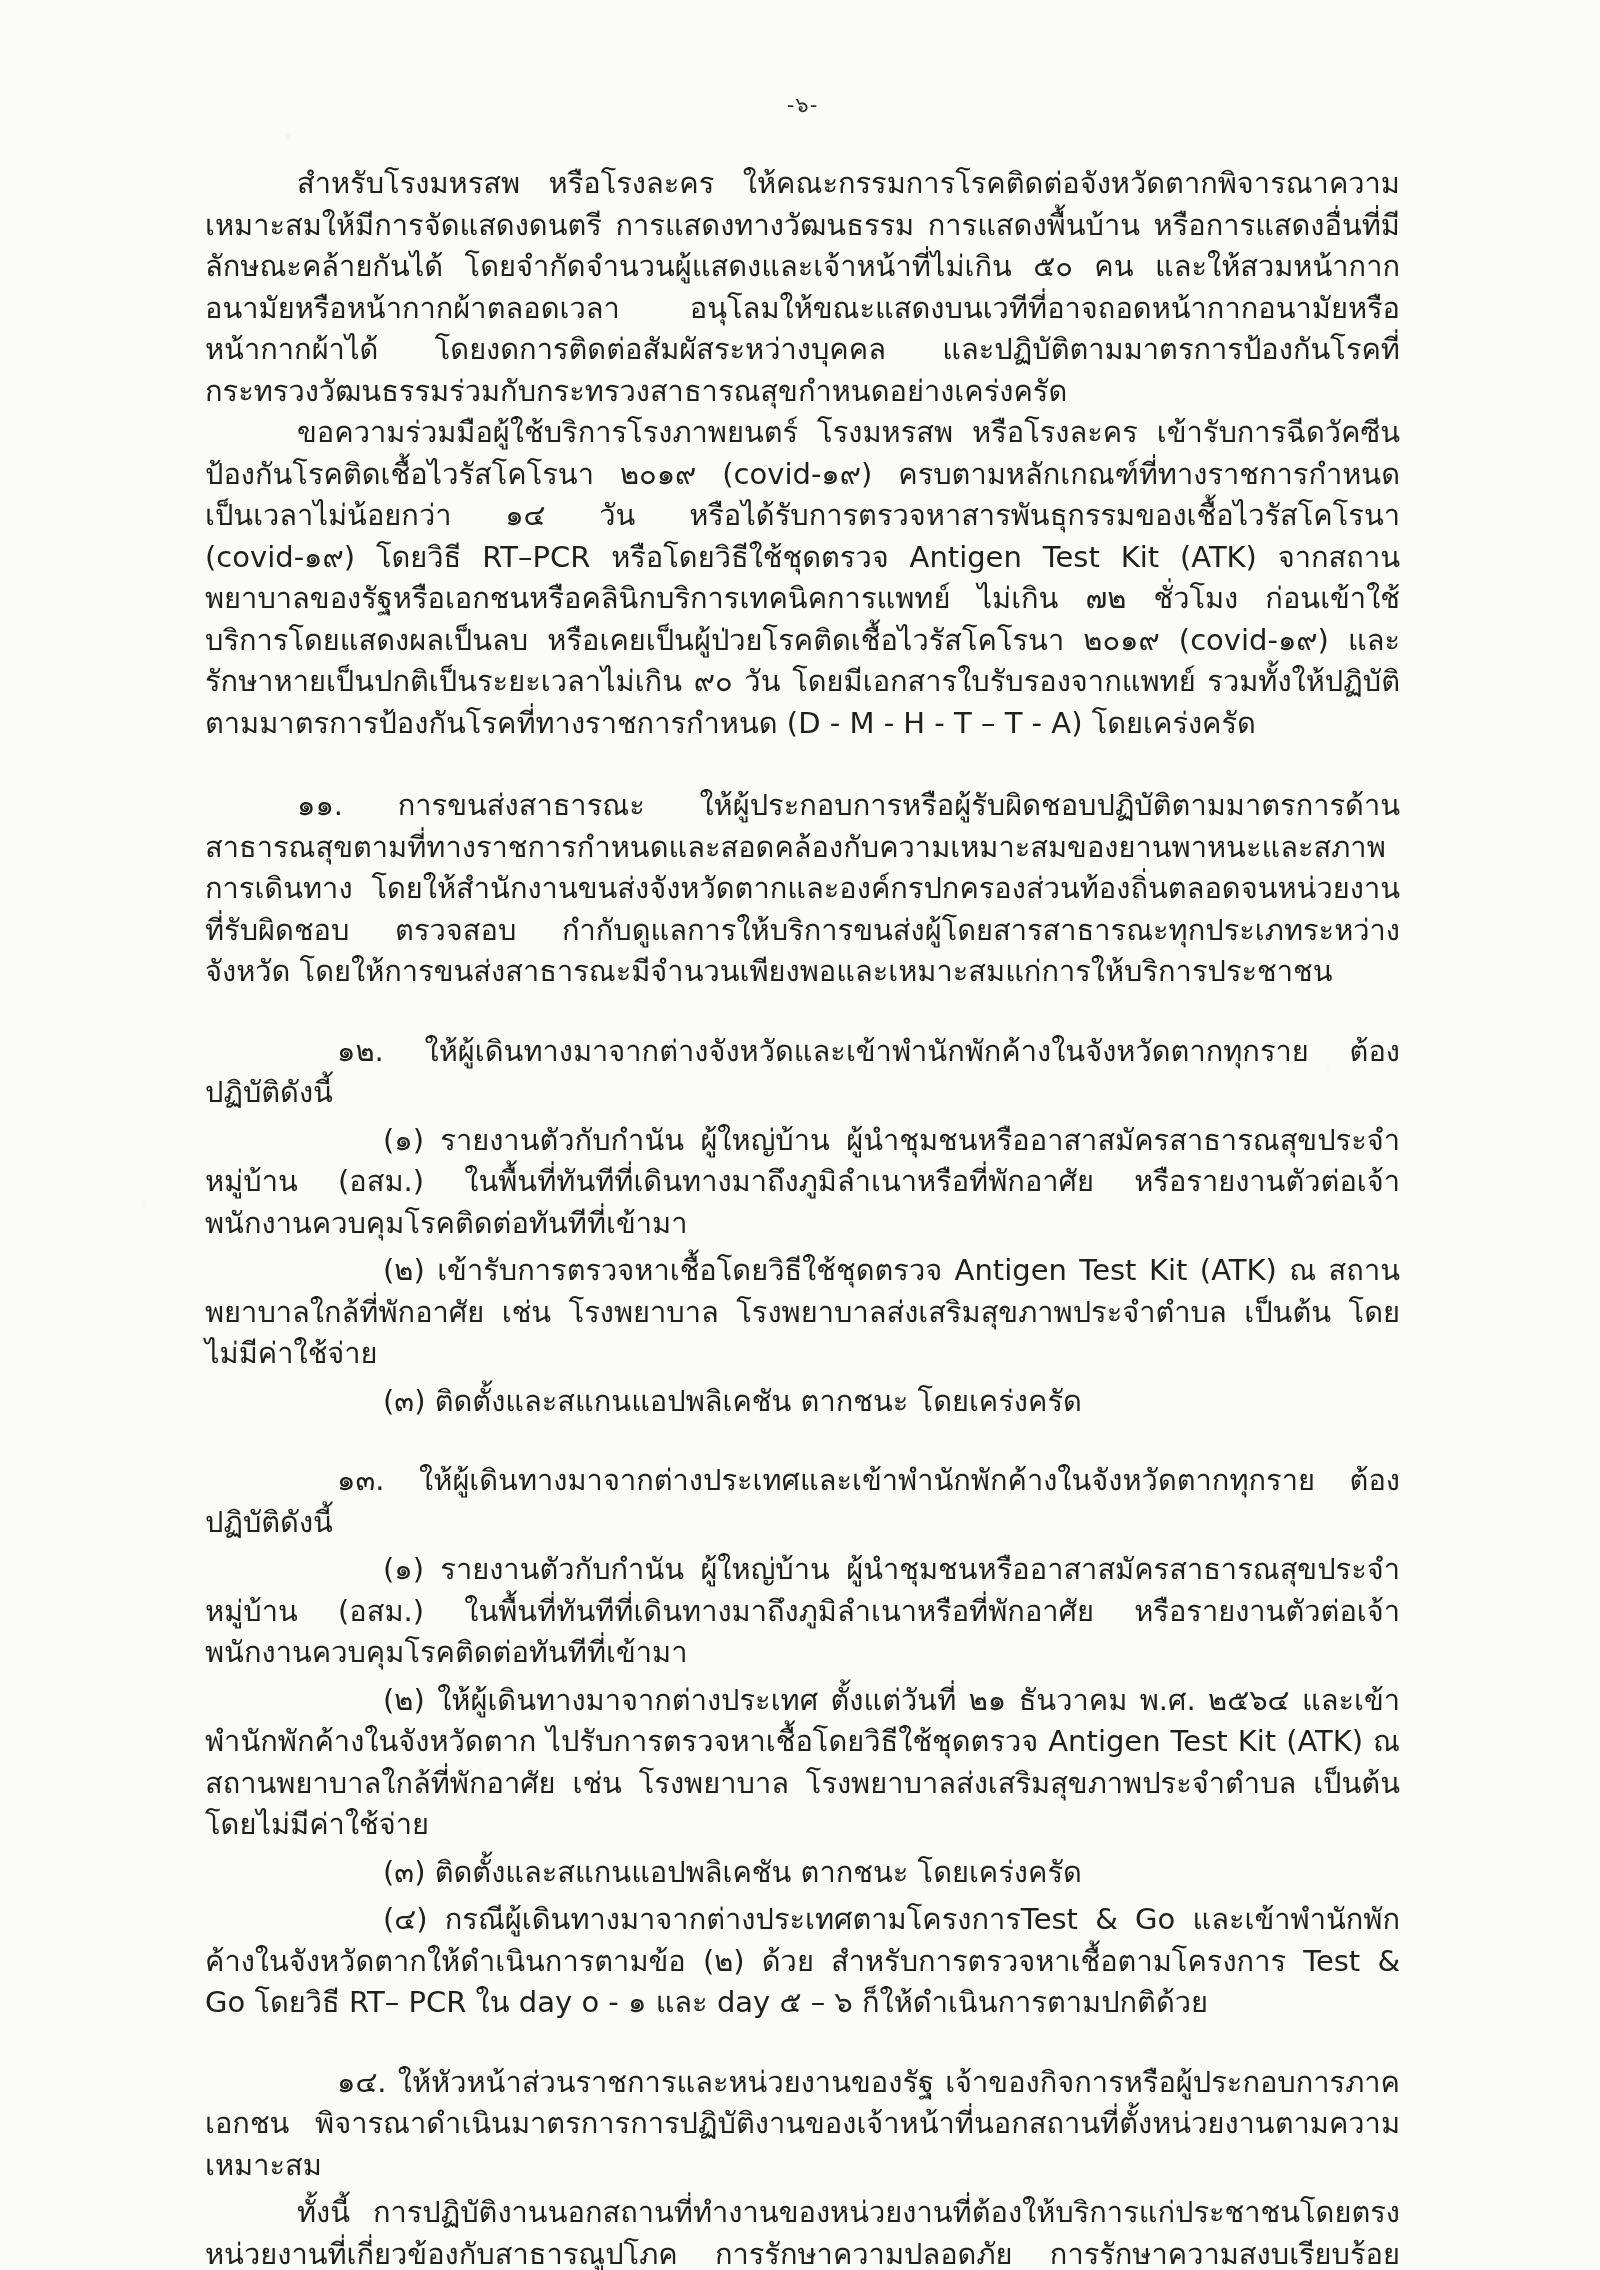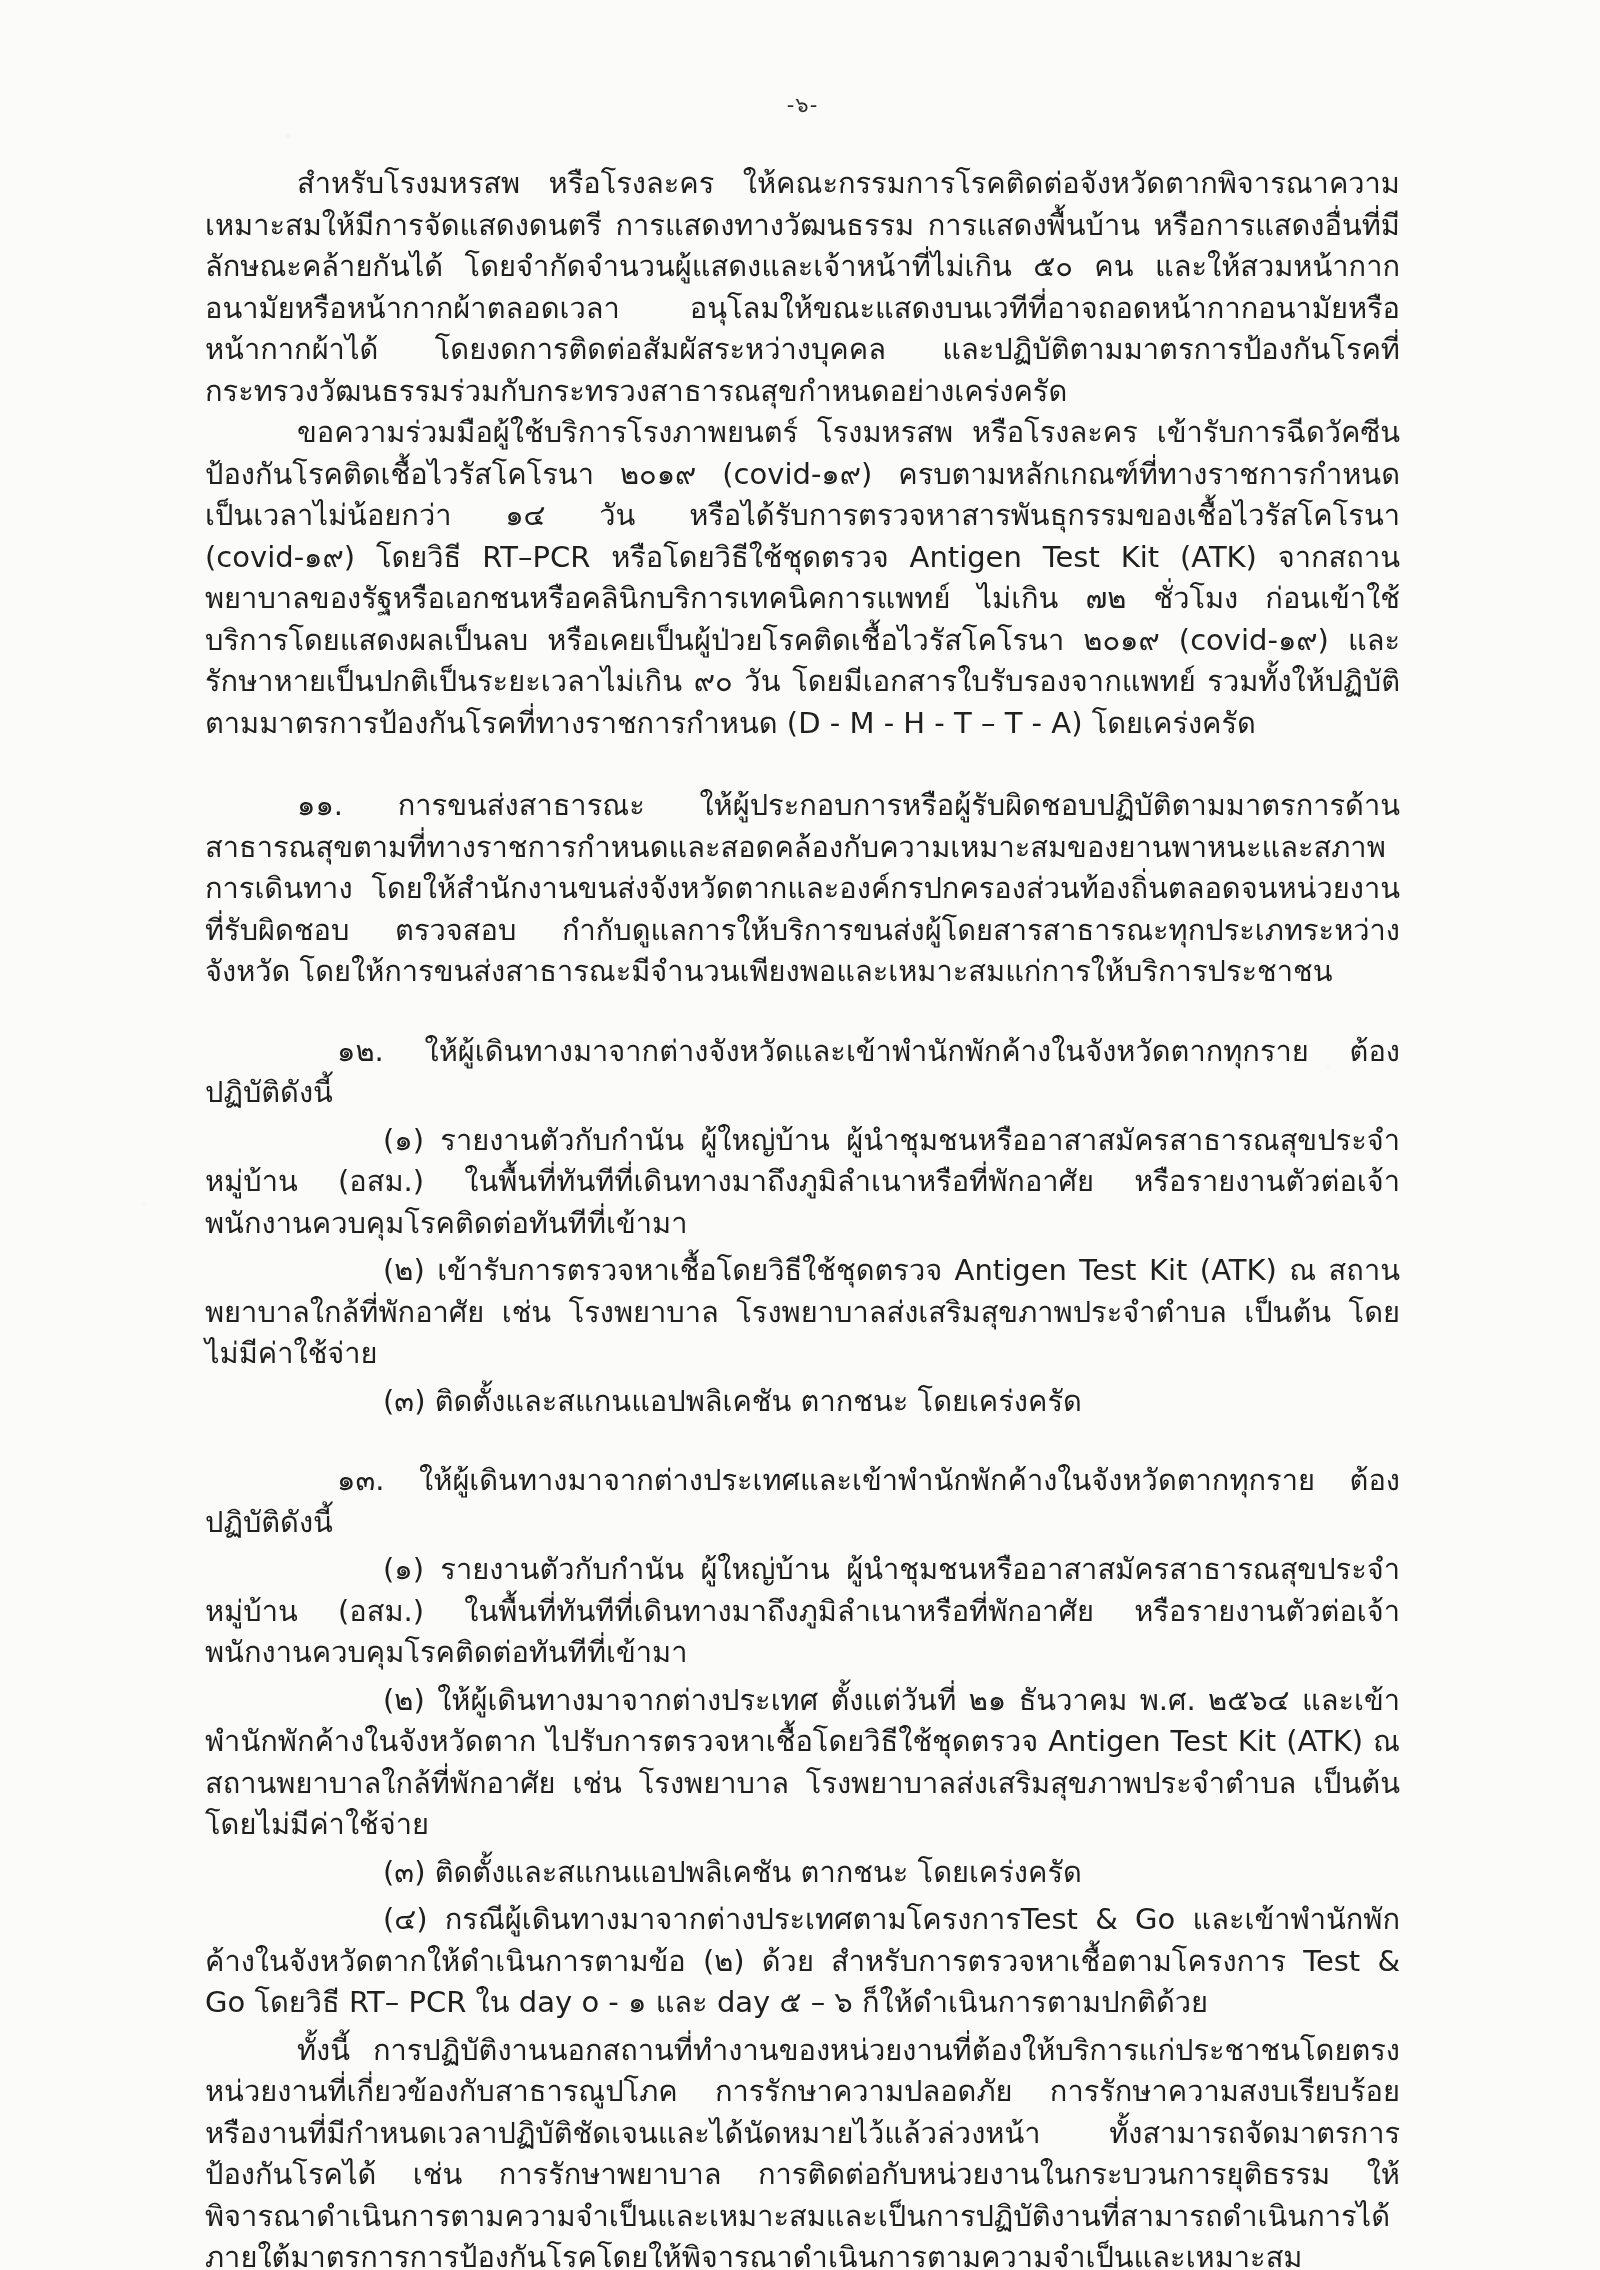--- a/index.html
+++ b/index.html
@@ -98,20 +98,21 @@
       <p class="p-indent-2 gap-md">๑๓. ให้ผู้เดินทางมาจากต่างประเทศและเข้าพำนักพักค้างในจังหวัดตากทุกราย ต้องปฏิบัติดังนี้</p>
 
       <p class="p-indent-sub gap-sm">(๑) รายงานตัวกับกำนัน ผู้ใหญ่บ้าน ผู้นำชุมชนหรืออาสาสมัครสาธารณสุขประจำหมู่บ้าน (อสม.) ในพื้นที่ทันทีที่เดินทางมาถึงภูมิลำเนาหรือที่พักอาศัย หรือรายงานตัวต่อเจ้าพนักงานควบคุมโรคติดต่อทันทีที่เข้ามา</p>
 
       <p class="p-indent-sub gap-sm">(๒) ให้ผู้เดินทางมาจากต่างประเทศ ตั้งแต่วันที่ ๒๑ ธันวาคม พ.ศ. ๒๕๖๔ และเข้าพำนักพักค้างในจังหวัดตาก ไปรับการตรวจหาเชื้อโดยวิธีใช้ชุดตรวจ Antigen Test Kit (ATK) ณ สถานพยาบาลใกล้ที่พักอาศัย เช่น โรงพยาบาล โรงพยาบาลส่งเสริมสุขภาพประจำตำบล เป็นต้น โดยไม่มีค่าใช้จ่าย</p>
 
       <p class="p-indent-sub gap-sm">(๓) ติดตั้งและสแกนแอปพลิเคชัน ตากชนะ โดยเคร่งครัด</p>
 
       <p class="p-indent-sub gap-sm">(๔) กรณีผู้เดินทางมาจากต่างประเทศตามโครงการTest &amp; Go และเข้าพำนักพักค้างในจังหวัดตากให้ดำเนินการตามข้อ (๒) ด้วย สำหรับการตรวจหาเชื้อตามโครงการ Test &amp; Go โดยวิธี RT– PCR ใน day o - ๑ และ day ๕ – ๖ ก็ให้ดำเนินการตามปกติด้วย</p>
 
+      <p class="p-indent-2 gap-md">๑๔. ให้หัวหน้าส่วนราชการและหน่วยงานของรัฐ เจ้าของกิจการหรือผู้ประกอบการภาคเอกชน พิจารณาดำเนินมาตรการการปฏิบัติงานของเจ้าหน้าที่นอกสถานที่ตั้งหน่วยงานตามความเหมาะสม</p>
 
       <p class="p-indent-1 gap-sm">ทั้งนี้ การปฏิบัติงานนอกสถานที่ทำงานของหน่วยงานที่ต้องให้บริการแก่ประชาชนโดยตรง หน่วยงานที่เกี่ยวข้องกับสาธารณูปโภค การรักษาความปลอดภัย การรักษาความสงบเรียบร้อย หรืองานที่มีกำหนดเวลาปฏิบัติชัดเจนและได้นัดหมายไว้แล้วล่วงหน้า ทั้งสามารถจัดมาตรการป้องกันโรคได้ เช่น การรักษาพยาบาล การติดต่อกับหน่วยงานในกระบวนการยุติธรรม ให้พิจารณาดำเนินการตามความจำเป็นและเหมาะสมและเป็นการปฏิบัติงานที่สามารถดำเนินการได้ภายใต้มาตรการการป้องกันโรคโดยให้พิจารณาดำเนินการตามความจำเป็นและเหมาะสม</p>
 
     </div>
 
     <div class="footer-note">/๑๕. การเคลื่อนย้าย...</div>
 
   </div>
 </div>
 

